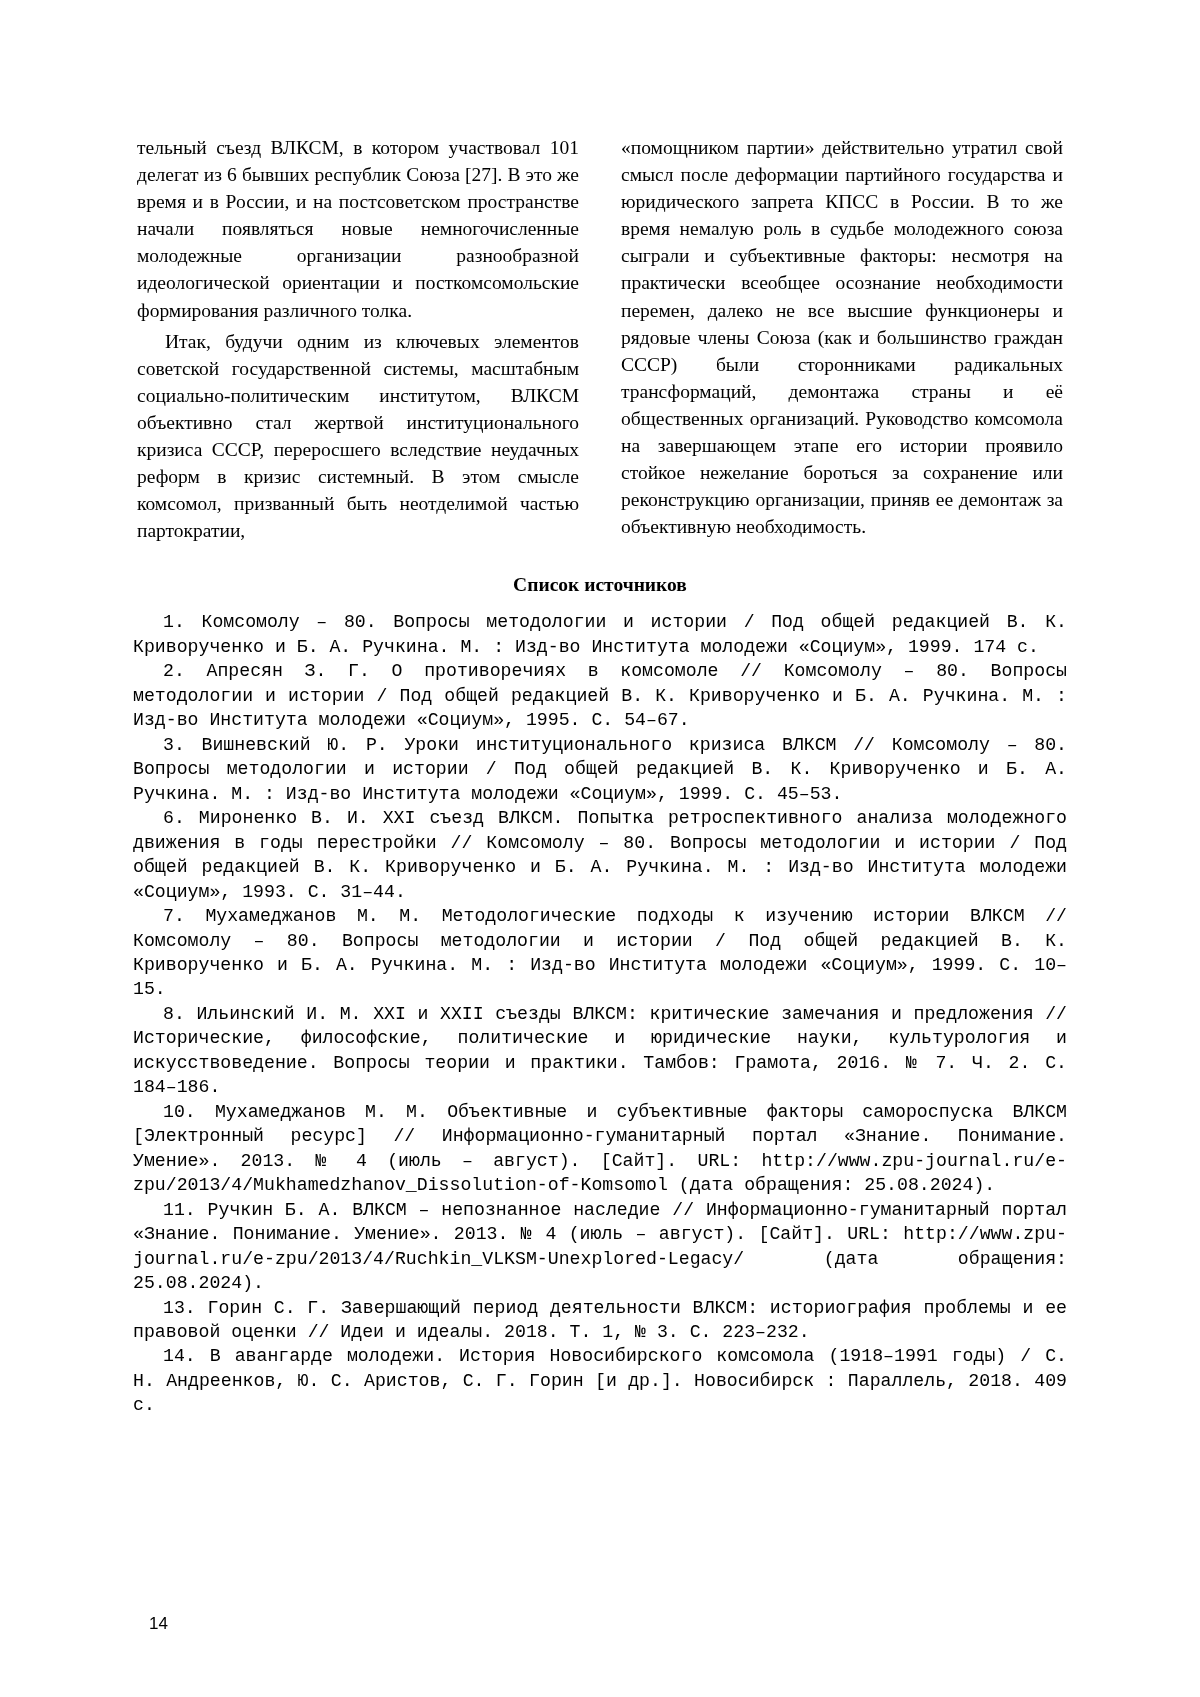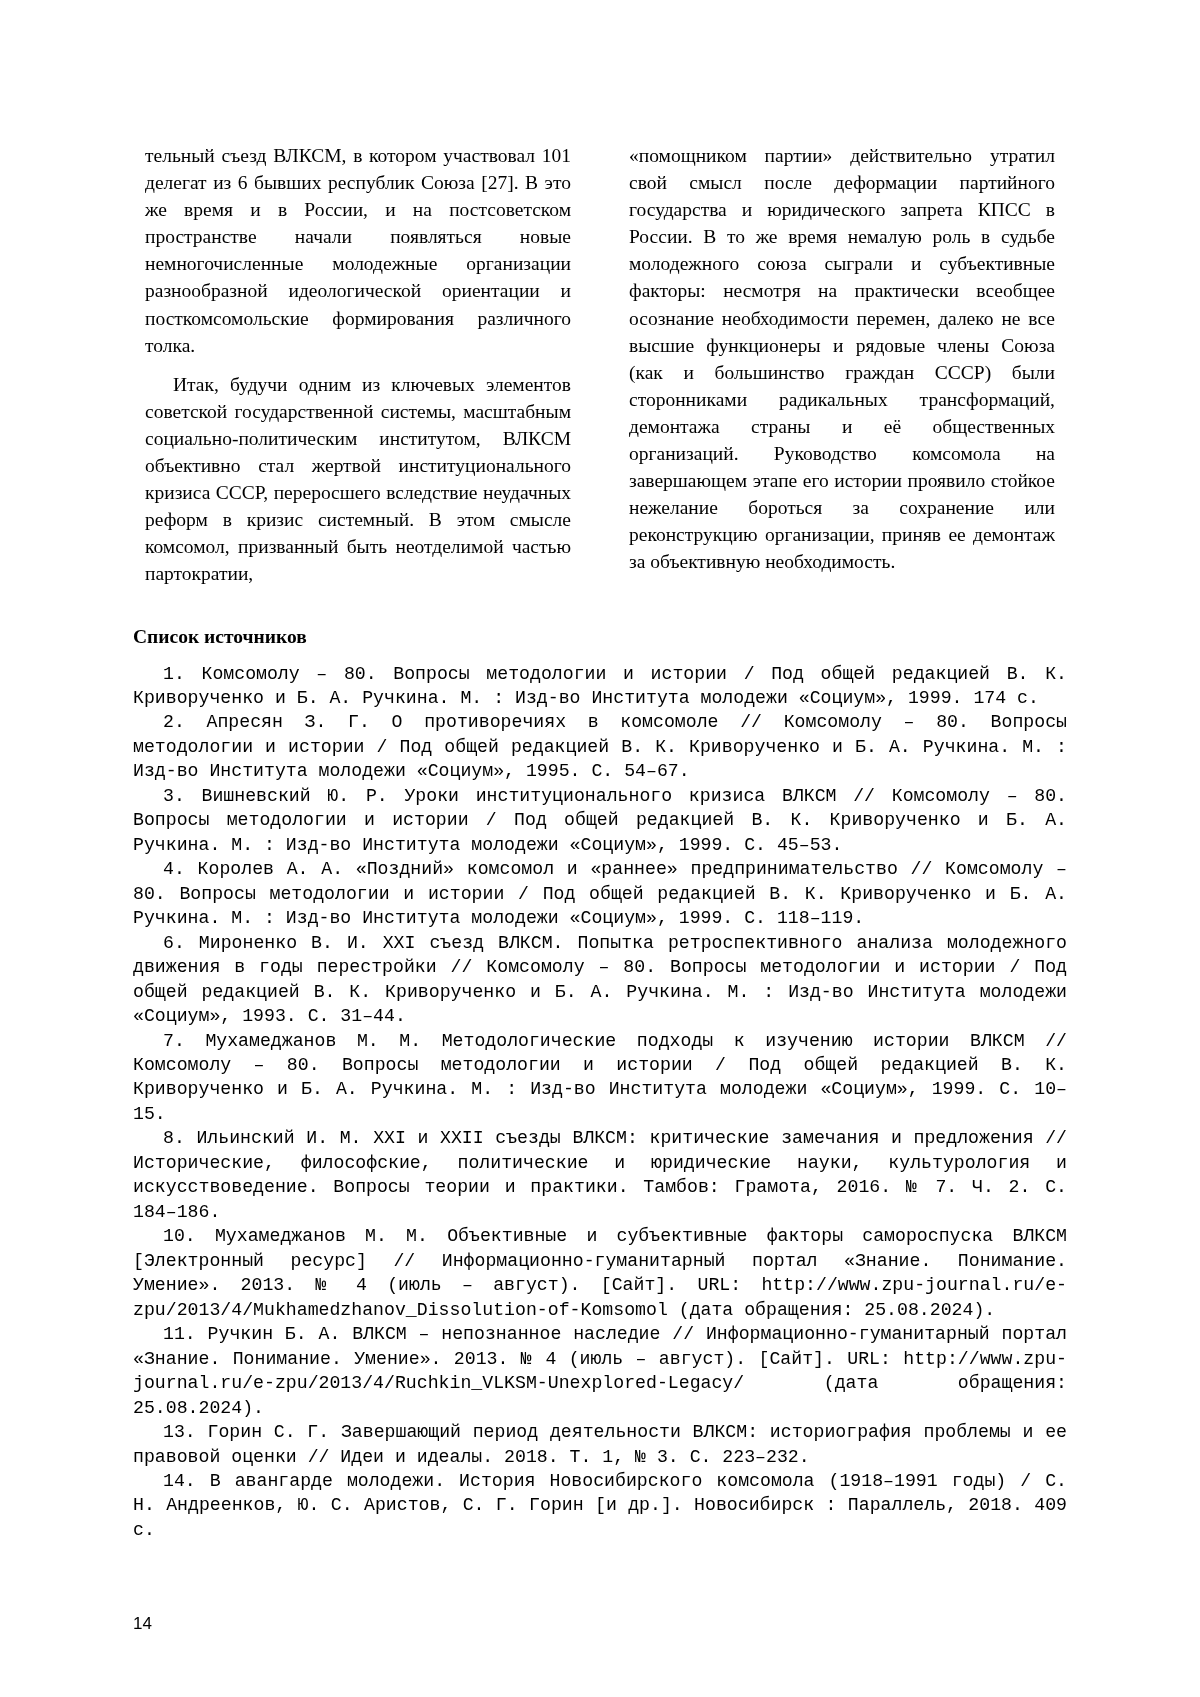--- a/index.html
+++ b/index.html
@@ -27,46 +27,46 @@
   }
   .col {
     width: 450px;
     font-size: 19.5px;
     line-height: 1.39;
     text-align: justify;
     text-justify: inter-word;
     hyphens: manual;
   }
   .col p {
-    margin: 12px;
+    margin: 4px;
   }
   .col p.indent {
     text-indent: 28px;
   }
   .section-title {
     margin-top: 26px;
-    text-align: left;
+    text-align: center;
     font-weight: bold;
     font-size: 19.5px;
   }
   .refs {
     margin-top: 14px;
     font-size: 18.2px;
     line-height: 1.345;
     text-align: justify;
     text-justify: inter-word;
   }
   .refs p {
     margin: 0;
     text-indent: 30px;
     font-family: Liberation Mono, monospace;
   }
   .page-number {
     position: absolute;
-    left: 133px;
+    left: 149px;
     bottom: 63px;
     font-size: 17px;
     font-family: "Liberation Sans", sans-serif;
   }
 </style>
 </head>
 <body>
 
 <div class="page">
 
@@ -79,21 +79,20 @@
       <p>«помощником партии» действительно утратил свой смысл после деформации партийного государства и юридического запрета КПСС в России. В то же время немалую роль в судьбе молодежного союза сыграли и субъективные факторы: несмотря на практически всеобщее осознание необходимости перемен, далеко не все высшие функционеры и рядовые члены Союза (как и большинство граждан СССР) были сторонниками радикальных трансформаций, демонтажа страны и её общественных организаций. Руководство комсомола на завершающем этапе его истории проявило стойкое нежелание бороться за сохранение или реконструкцию организации, приняв ее демонтаж за объективную необходимость.</p>
     </div>
   </div>
 
   <div class="section-title">Список источников</div>
 
   <div class="refs">
     <p>1. Комсомолу – 80. Вопросы методологии и истории / Под общей редакцией В. К. Криворученко и Б. А. Ручкина. М. : Изд-во Института молодежи «Социум», 1999. 174 с.</p>
     <p>2. Апресян З. Г. О противоречиях в комсомоле // Комсомолу – 80. Вопросы методологии и истории / Под общей редакцией В. К. Криворученко и Б. А. Ручкина. М. : Изд-во Института молодежи «Социум», 1995. С. 54–67.</p>
     <p>3. Вишневский Ю. Р. Уроки институционального кризиса ВЛКСМ // Комсомолу – 80. Вопросы методологии и истории / Под общей редакцией В. К. Криворученко и Б. А. Ручкина. М. : Изд-во Института молодежи «Социум», 1999. С. 45–53.</p>
-    <p>4. Королев А. А. «Поздний» комсомол и «раннее» предпринимательство // Комсомолу – 80. Вопросы методологии и истории / Под общей редакцией В. К. Криворученко и Б. А. Ручкина. М. : Изд-во Института молодежи «Социум», 1999. С. 118–119.</p>
     <p>6. Мироненко В. И. XXI съезд ВЛКСМ. Попытка ретроспективного анализа молодежного движения в годы перестройки // Комсомолу – 80. Вопросы методологии и истории / Под общей редакцией В. К. Криворученко и Б. А. Ручкина. М. : Изд-во Института молодежи «Социум», 1993. С. 31–44.</p>
     <p>7. Мухамеджанов М. М. Методологические подходы к изучению истории ВЛКСМ // Комсомолу – 80. Вопросы методологии и истории / Под общей редакцией В. К. Криворученко и Б. А. Ручкина. М. : Изд-во Института молодежи «Социум», 1999. С. 10–15.</p>
     <p>8. Ильинский И. М. XXI и XXII съезды ВЛКСМ: критические замечания и предложения // Исторические, философские, политические и юридические науки, культурология и искусствоведение. Вопросы теории и практики. Тамбов: Грамота, 2016. № 7. Ч. 2. С. 184–186.</p>
     <p>10. Мухамеджанов М. М. Объективные и субъективные факторы самороспуска ВЛКСМ [Электронный ресурс] // Информационно-гуманитарный портал «Знание. Понимание. Умение». 2013. № 4 (июль – август). [Сайт]. URL: http://www.zpu-journal.ru/e-zpu/2013/4/Mukhamedzhanov_Dissolution-of-Komsomol (дата обращения: 25.08.2024).</p>
     <p>11. Ручкин Б. А. ВЛКСМ – непознанное наследие // Информационно-гуманитарный портал «Знание. Понимание. Умение». 2013. № 4 (июль – август). [Сайт]. URL: http://www.zpu-journal.ru/e-zpu/2013/4/Ruchkin_VLKSM-Unexplored-Legacy/ (дата обращения: 25.08.2024).</p>
     <p>13. Горин С. Г. Завершающий период деятельности ВЛКСМ: историография проблемы и ее правовой оценки // Идеи и идеалы. 2018. Т. 1, № 3. С. 223–232.</p>
     <p>14. В авангарде молодежи. История Новосибирского комсомола (1918–1991 годы) / С. Н. Андреенков, Ю. С. Аристов, С. Г. Горин [и др.]. Новосибирск : Параллель, 2018. 409 с.</p>
   </div>
 
   <div class="page-number">14</div>

